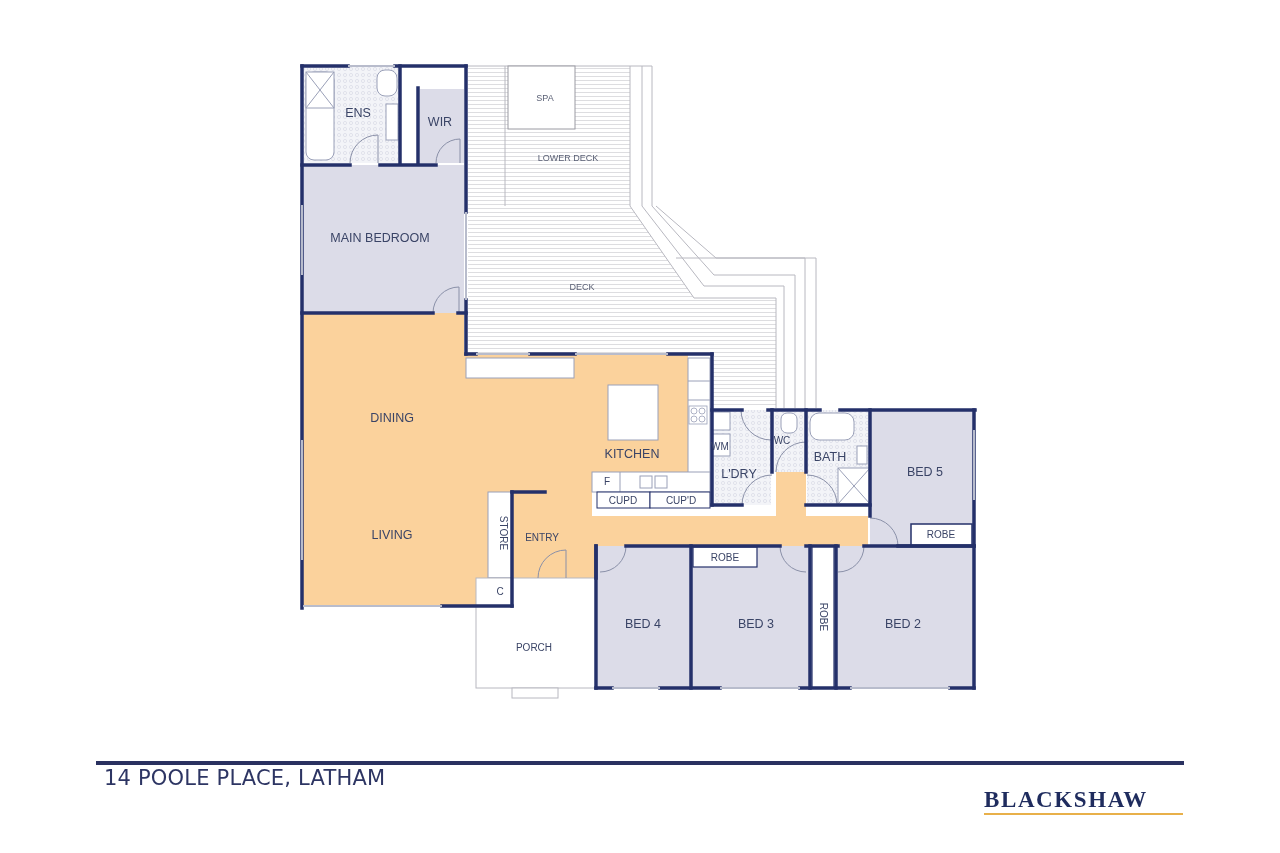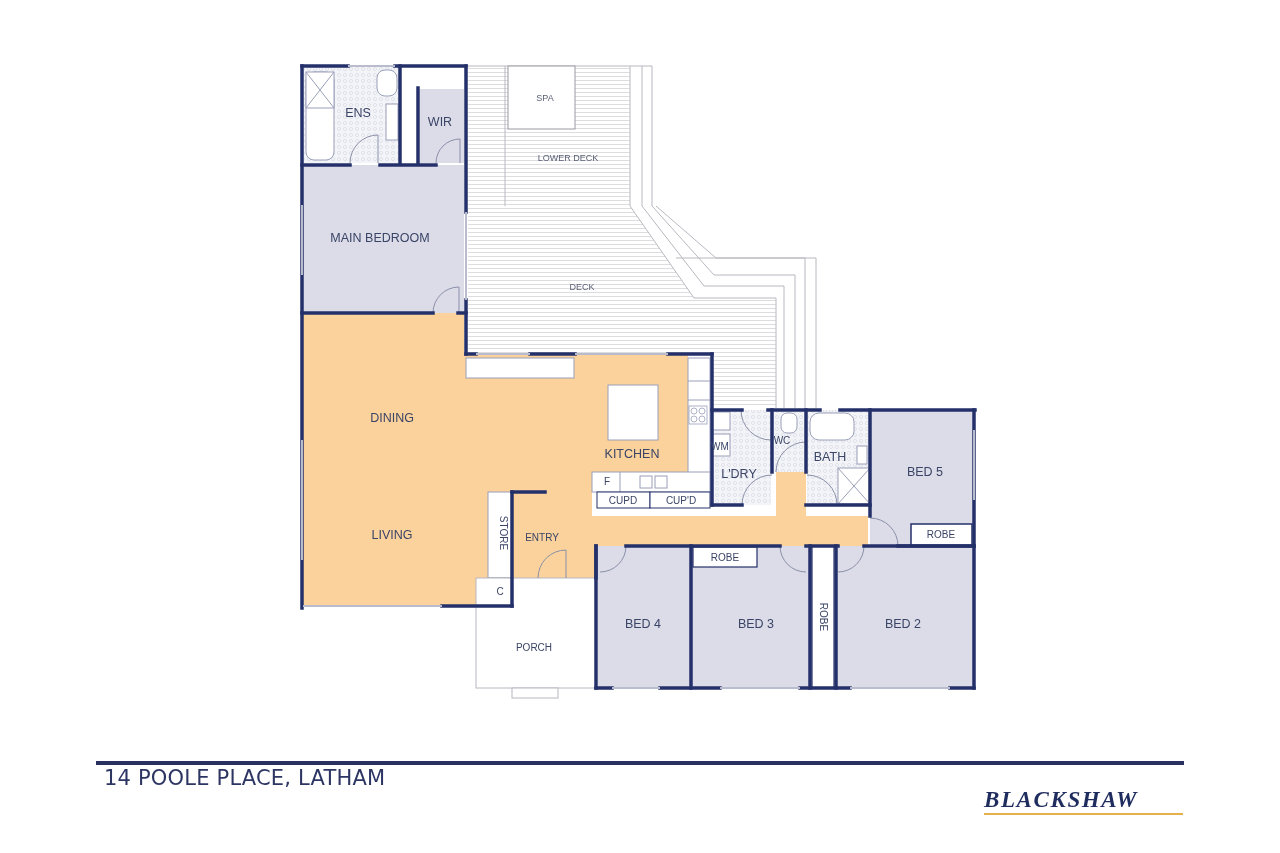--- a/index.html
+++ b/index.html
@@ -7,21 +7,21 @@
          font-family: "Liberation Sans", sans-serif; }
   #plan { position: absolute; left: 0; top: 0; }
   .lbl { font-family: "Liberation Sans", sans-serif; fill: #3a4466; }
   .lbl-sm { font-size: 10px; }
   .lbl-md { font-size: 12.5px; }
   .lbl-deck { font-size: 9px; fill: #5a6075; }
   .footer-rule { position: absolute; left: 96px; top: 761px; width: 1088px; height: 4px; background: #2a3160; }
   .address { position: absolute; left: 104px; top: 766px; font-size: 21px; color: #2d3563;
              font-family: "DejaVu Sans", sans-serif; letter-spacing: 0.2px; }
   .brand { position: absolute; left: 984px; top: 787px; font-family: "Liberation Serif", serif;
-           font-weight: bold; font-size: 23px; color: #1f2c5e; letter-spacing: 1.6px; font-style: italic; }
+           font-weight: bold; font-size: 23px; color: #1f2c5e; letter-spacing: 1.6px; }
   .brand-underline { position: absolute; left: 984px; top: 813px; width: 199px; height: 2px; background: #e8b04a; }
 </style>
 </head>
 <body>
 
 <svg id="plan" width="1280" height="760" viewBox="0 0 1280 760" xmlns="http://www.w3.org/2000/svg">
   <defs>
     <pattern id="deckH" width="6" height="4" patternUnits="userSpaceOnUse">
       <rect width="6" height="4" fill="#ffffff"></rect>
       <line x1="0" y1="0.5" x2="6" y2="0.5" stroke="#d4d4d8" stroke-width="0.8"></line>

